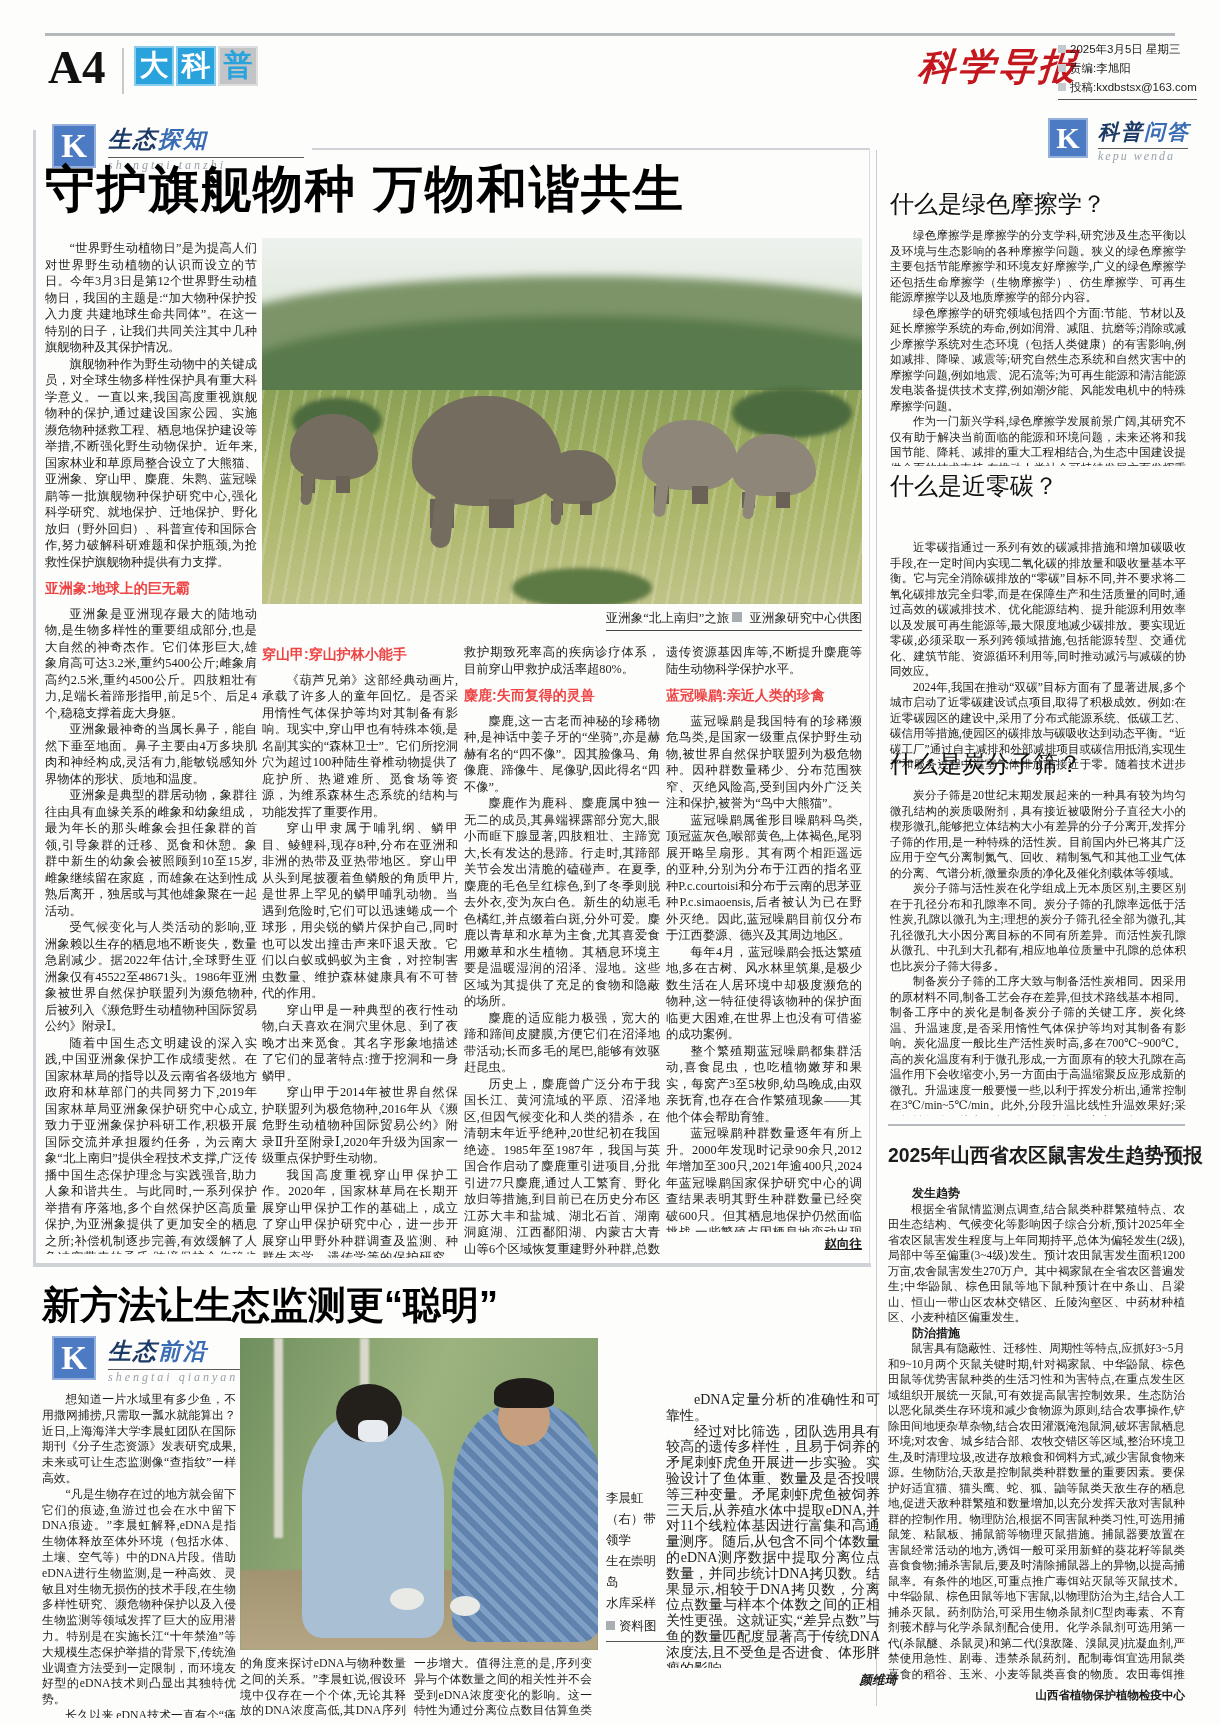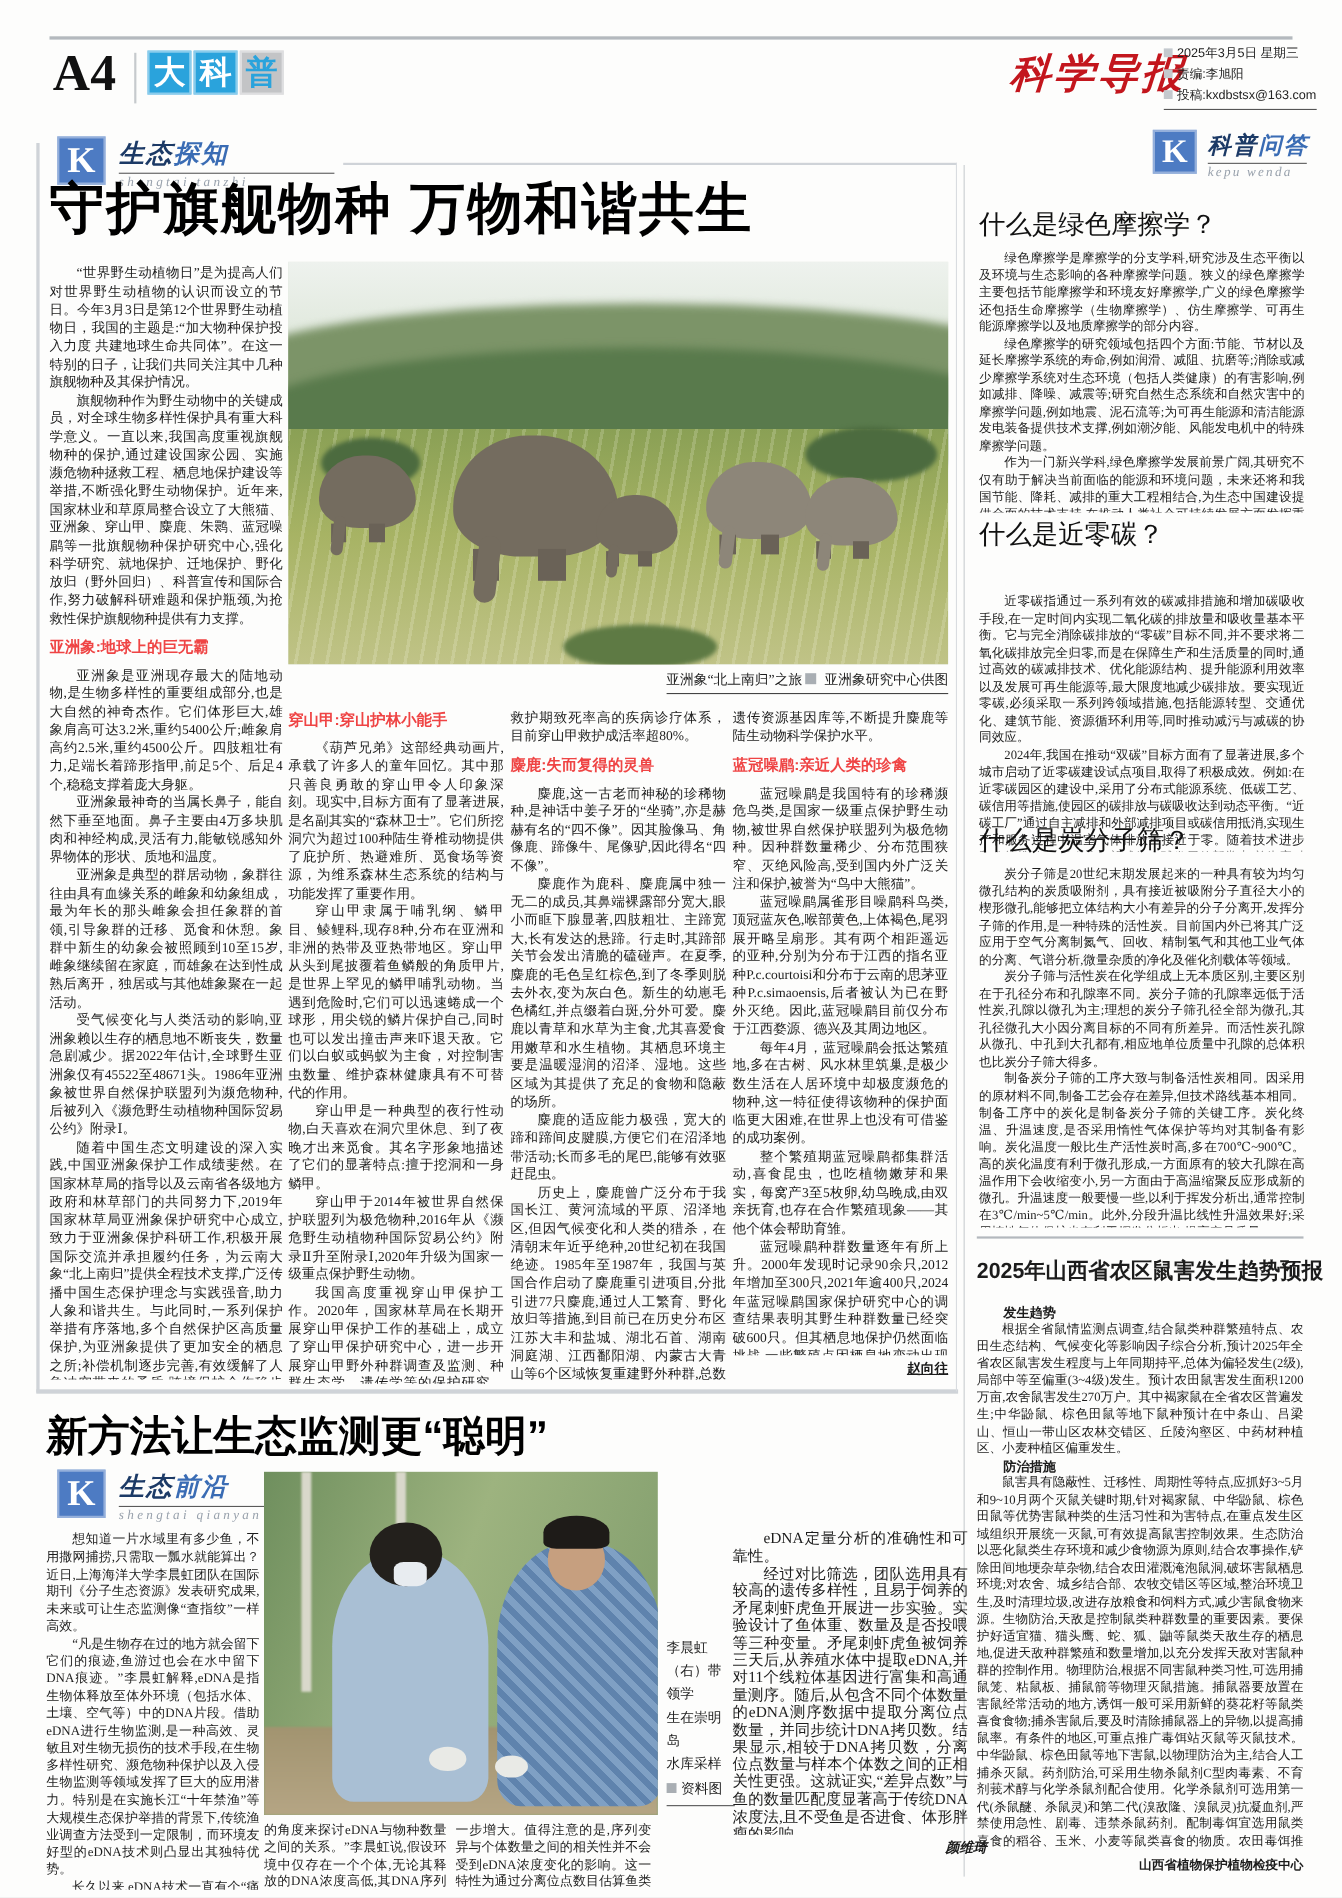--- a/index.html
+++ b/index.html
@@ -167,21 +167,21 @@
         <p class="para">亚洲象最神奇的当属长鼻子，能自然下垂至地面。鼻子主要由4万多块肌肉和神经构成,灵活有力,能敏锐感知外界物体的形状、质地和温度。</p>
         <p class="para">亚洲象是典型的群居动物，象群往往由具有血缘关系的雌象和幼象组成，最为年长的那头雌象会担任象群的首领,引导象群的迁移、觅食和休憩。象群中新生的幼象会被照顾到10至15岁,雌象继续留在家庭，而雄象在达到性成熟后离开，独居或与其他雄象聚在一起活动。</p>
         <p class="para">受气候变化与人类活动的影响,亚洲象赖以生存的栖息地不断丧失，数量急剧减少。据2022年估计,全球野生亚洲象仅有45522至48671头。1986年亚洲象被世界自然保护联盟列为濒危物种,后被列入《濒危野生动植物种国际贸易公约》附录Ⅰ。</p>
         <p class="para">随着中国生态文明建设的深入实践,中国亚洲象保护工作成绩斐然。在国家林草局的指导以及云南省各级地方政府和林草部门的共同努力下,2019年国家林草局亚洲象保护研究中心成立,致力于亚洲象保护科研工作,积极开展国际交流并承担履约任务，为云南大象“北上南归”提供全程技术支撑,广泛传播中国生态保护理念与实践强音,助力人象和谐共生。与此同时,一系列保护举措有序落地,多个自然保护区高质量保护,为亚洲象提供了更加安全的栖息之所;补偿机制逐步完善,有效缓解了人象冲突带来的矛盾;跨境保护合作稳步推进,进一步拓宽了亚洲象的生存空间;监测预警系统的成功应用,实现了对亚洲象动态的实时掌握。在全球亚洲象数量持续下降的背景下，中国亚洲象种群数量逆势上扬，取得了稳步增长的显著成绩,赢得了全世界的关注与赞誉。</p>
       </div>
   </div>
 
   <div class="abs body-text" style="left:262px;top:644px;width:196px;height:614px;">
     <h3 class="col-subhead" style="margin-top:2px;">穿山甲:穿山护林小能手</h3>
     <div>
-        <p class="para">《葫芦兄弟》这部经典动画片,承载了许多人的童年回忆。其中那只善良勇敢的穿山甲令人印象深刻。现实中,目标方面有了显著进展,是名副其实的“森林卫士”。它们所挖洞穴为超过100种陆生脊椎动物提供了庇护所、热避难所、觅食场等资源，为维系森林生态系统的结构与功能发挥了重要作用。</p>
+        <p class="para">《葫芦兄弟》这部经典动画片,承载了许多人的童年回忆。是否采用惰性气体保护等均对其制备有影响。现实中,穿山甲也有特殊本领,是名副其实的“森林卫士”。它们所挖洞穴为超过100种陆生脊椎动物提供了庇护所、热避难所、觅食场等资源，为维系森林生态系统的结构与功能发挥了重要作用。</p>
         <p class="para">穿山甲隶属于哺乳纲、鳞甲目、鲮鲤科,现存8种,分布在亚洲和非洲的热带及亚热带地区。穿山甲从头到尾披覆着鱼鳞般的角质甲片,是世界上罕见的鳞甲哺乳动物。当遇到危险时,它们可以迅速蜷成一个球形，用尖锐的鳞片保护自己,同时也可以发出撞击声来吓退天敌。它们以白蚁或蚂蚁为主食，对控制害虫数量、维护森林健康具有不可替代的作用。</p>
         <p class="para">穿山甲是一种典型的夜行性动物,白天喜欢在洞穴里休息、到了夜晚才出来觅食。其名字形象地描述了它们的显著特点:擅于挖洞和一身鳞甲。</p>
         <p class="para">穿山甲于2014年被世界自然保护联盟列为极危物种,2016年从《濒危野生动植物种国际贸易公约》附录Ⅱ升至附录Ⅰ,2020年升级为国家一级重点保护野生动物。</p>
         <p class="para">我国高度重视穿山甲保护工作。2020年，国家林草局在长期开展穿山甲保护工作的基础上，成立了穿山甲保护研究中心，进一步开展穿山甲野外种群调查及监测、种群生态学、遗传学等的保护研究，制定了中华穿山甲野外种群监测技术规程，通过安装追踪器监测野外穿山甲的生存状况;发现了中华穿山甲所挖洞穴的增加生境异质性，揭示了其在南方森林生态系统中具有“关键种”的特质;经过多次救助经验积累及人工救助技术研发，建立了呼吸道和消化道等</p>
       </div>
   </div>
 
   <div class="abs body-text" style="left:464px;top:644px;width:196px;height:614px;">
     <p class="para cont">救护期致死率高的疾病诊疗体系，目前穿山甲救护成活率超80%。</p>
     <h3 class="col-subhead">麋鹿:失而复得的灵兽</h3>

